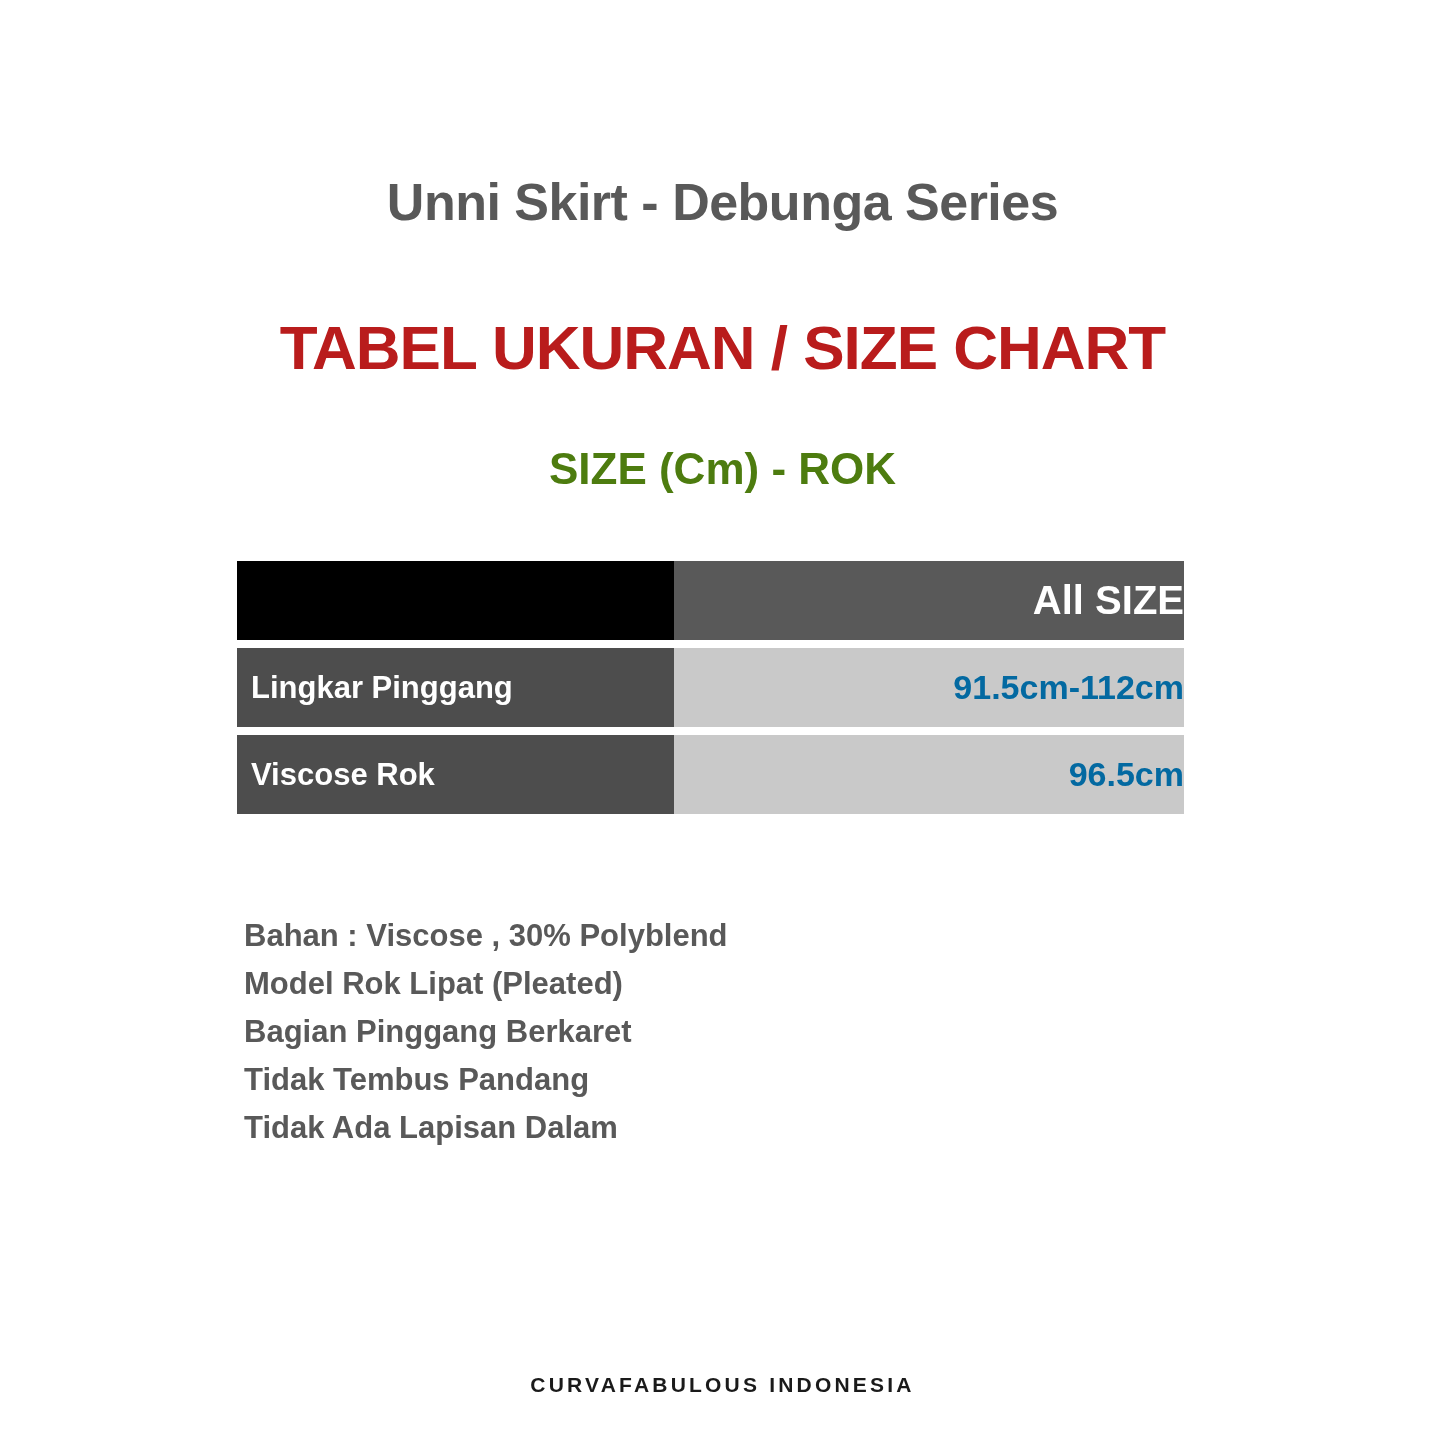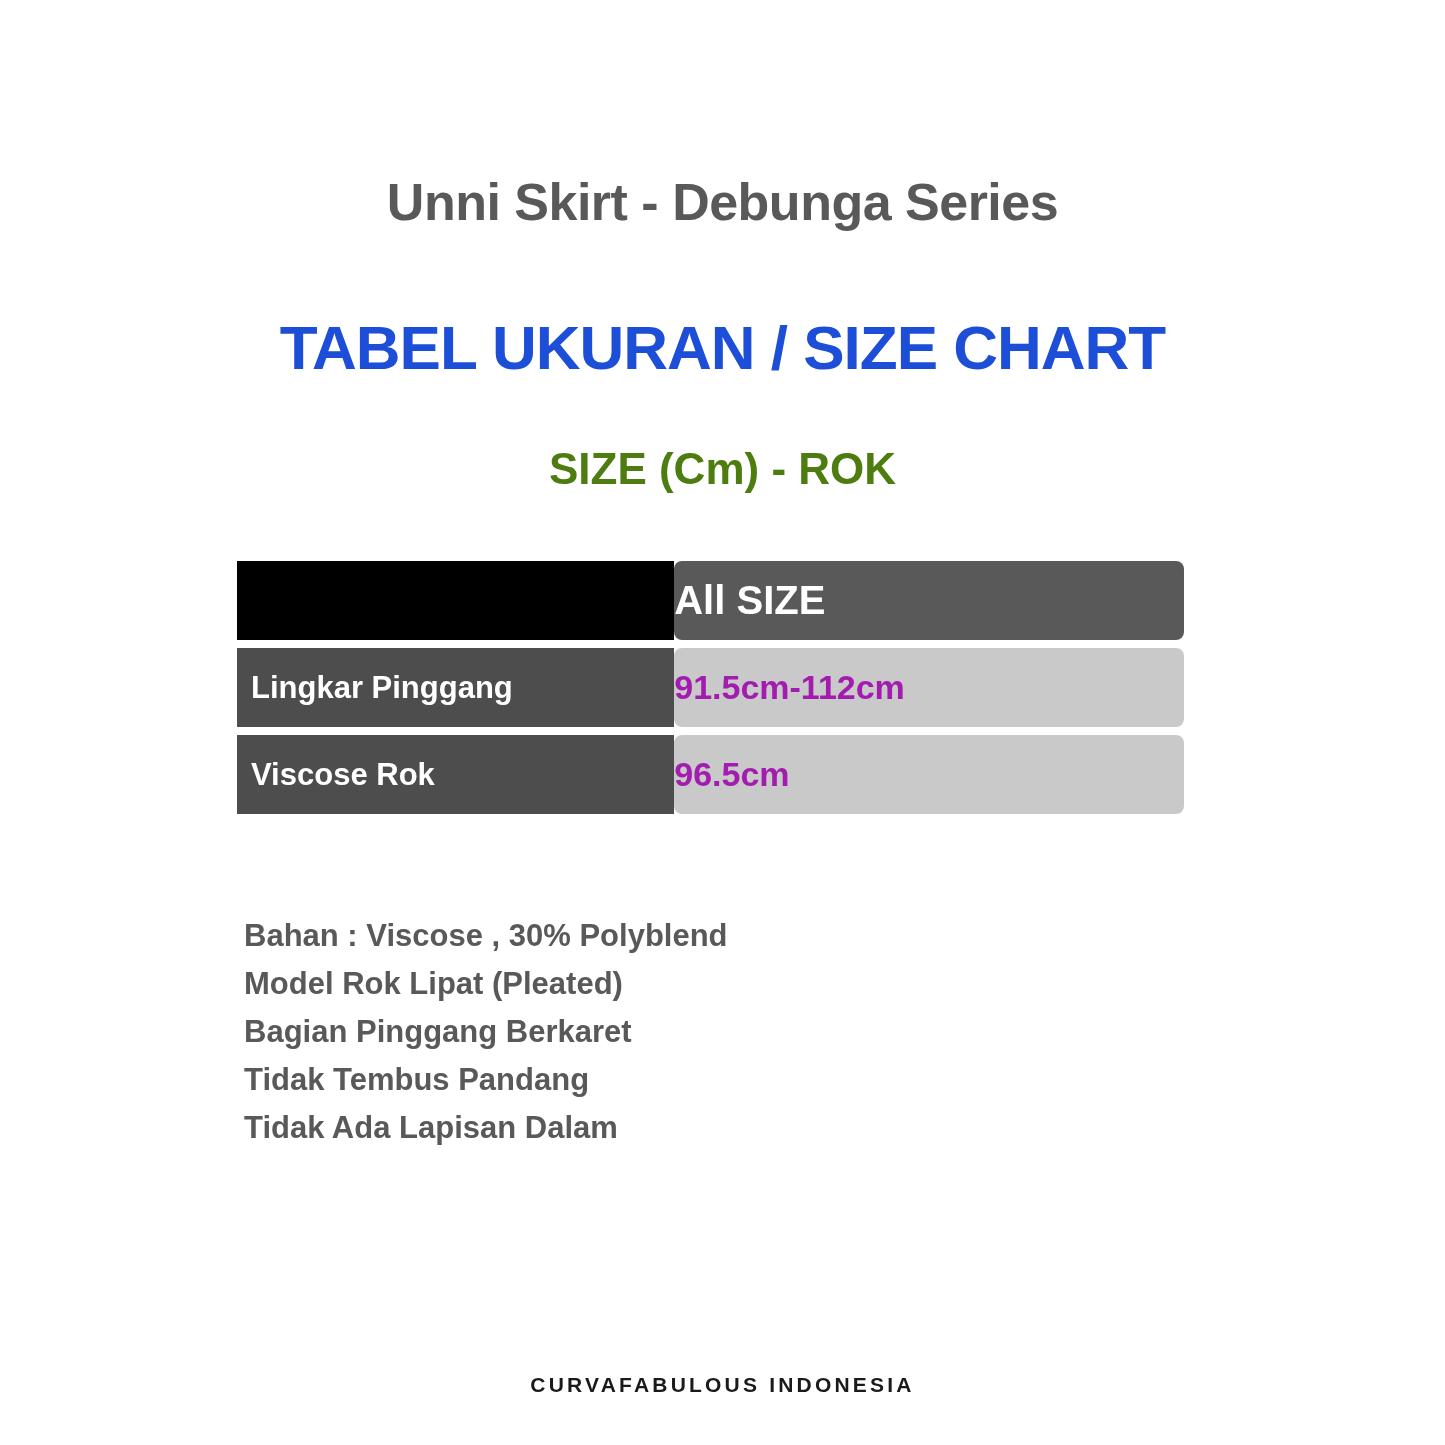--- a/index.html
+++ b/index.html
@@ -32,21 +32,21 @@
     letter-spacing: -0.5px;
   }
   .main-title {
     position: absolute;
     top: 312px;
     left: 0;
     width: 100%;
     text-align: center;
     font-size: 62px;
     font-weight: bold;
-    color: #1d4ed8;
+    color: #b91c1c;
     letter-spacing: -1px;
   }
   .sub-title {
     position: absolute;
     top: 444px;
     left: 0;
     width: 100%;
     text-align: center;
     font-size: 44px;
     font-weight: bold;
@@ -67,22 +67,21 @@
     font-weight: bold;
     padding: 0;
   }
   .size-table tr td:first-child {
     width: 472px;
     padding-left: 14px;
     box-sizing: border-box;
   }
   .size-table tr td:last-child {
     width: 557px;
-    text-align: left;
-    border-radius: 8px;
+    text-align: right;
   }
   .row-gap td {
     height: 8px;
     background: #ffffff;
     padding: 0;
     font-size: 0;
     line-height: 0;
   }
   .hdr-left {
     background: #000000;
@@ -92,21 +91,21 @@
     background: #595959;
     color: #ffffff;
     font-size: 40px !important;
   }
   .cell-label {
     background: #4d4d4d;
     color: #ffffff;
   }
   .cell-value {
     background: #c9c9c9;
-    color: #a21caf;
+    color: #0369a1;
     font-size: 34px !important;
   }
   .details {
     position: absolute;
     top: 912px;
     left: 244px;
     color: #595959;
     font-size: 31px;
     font-weight: bold;
     line-height: 48px;

